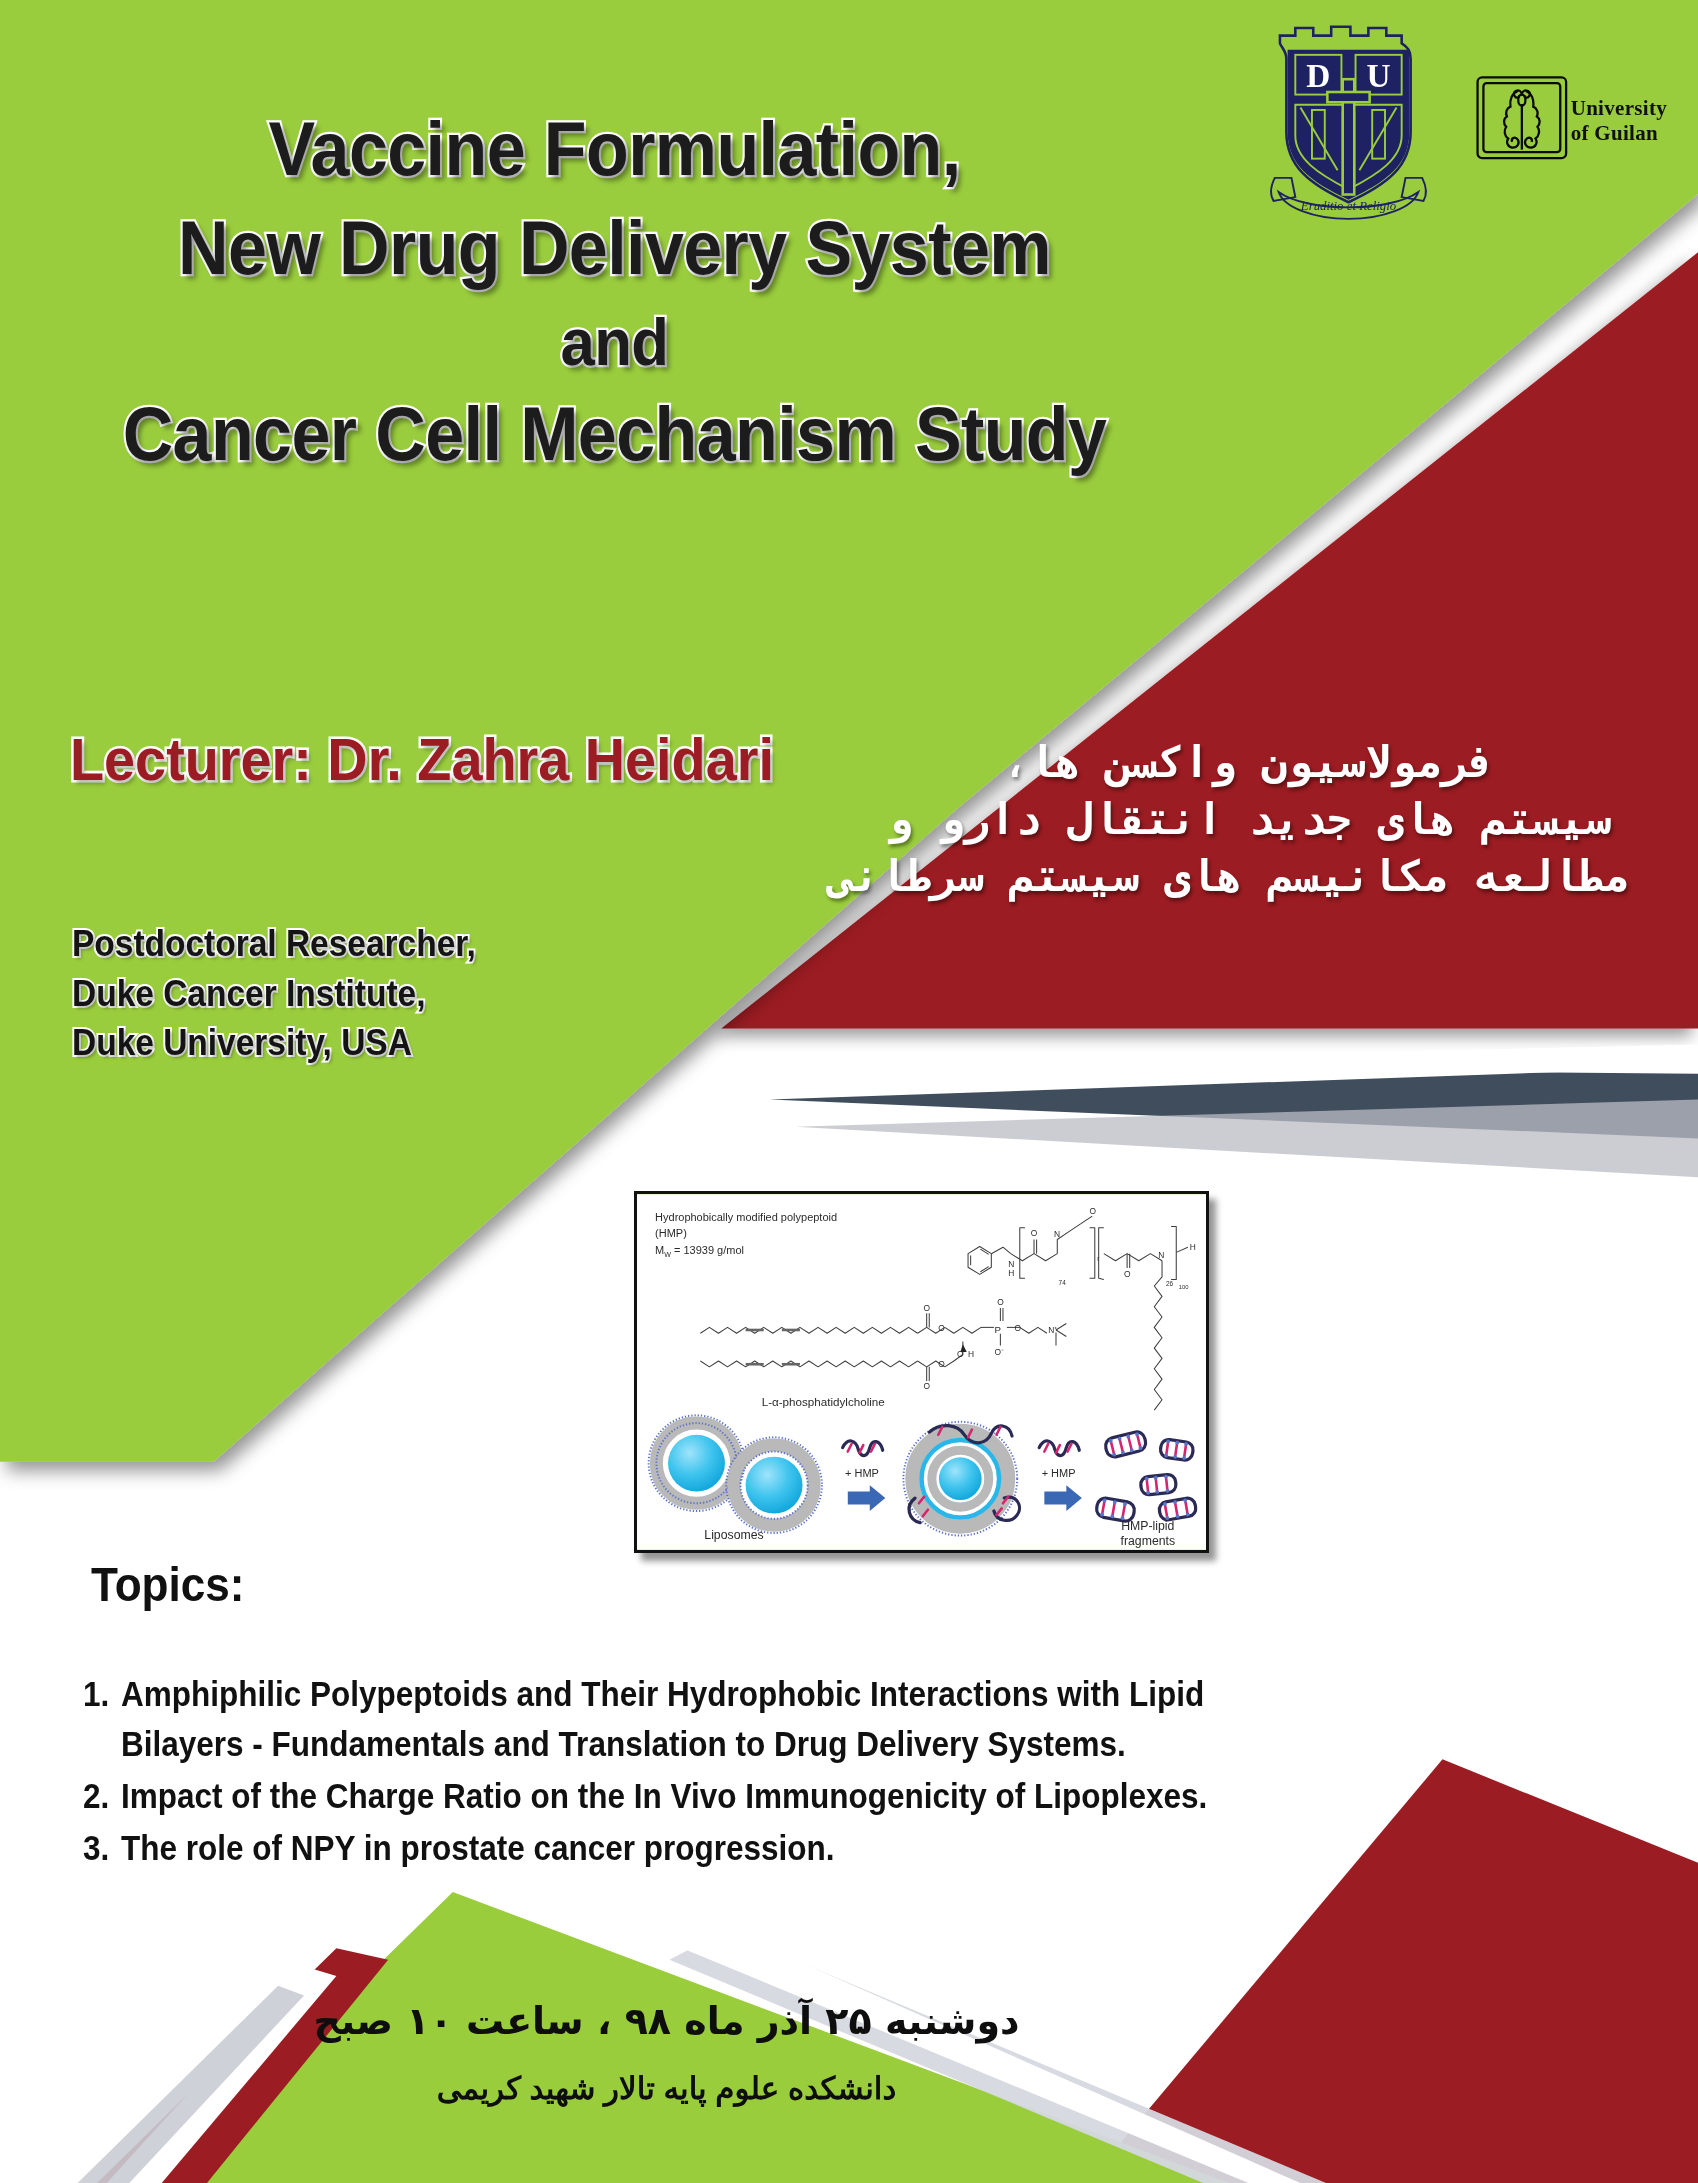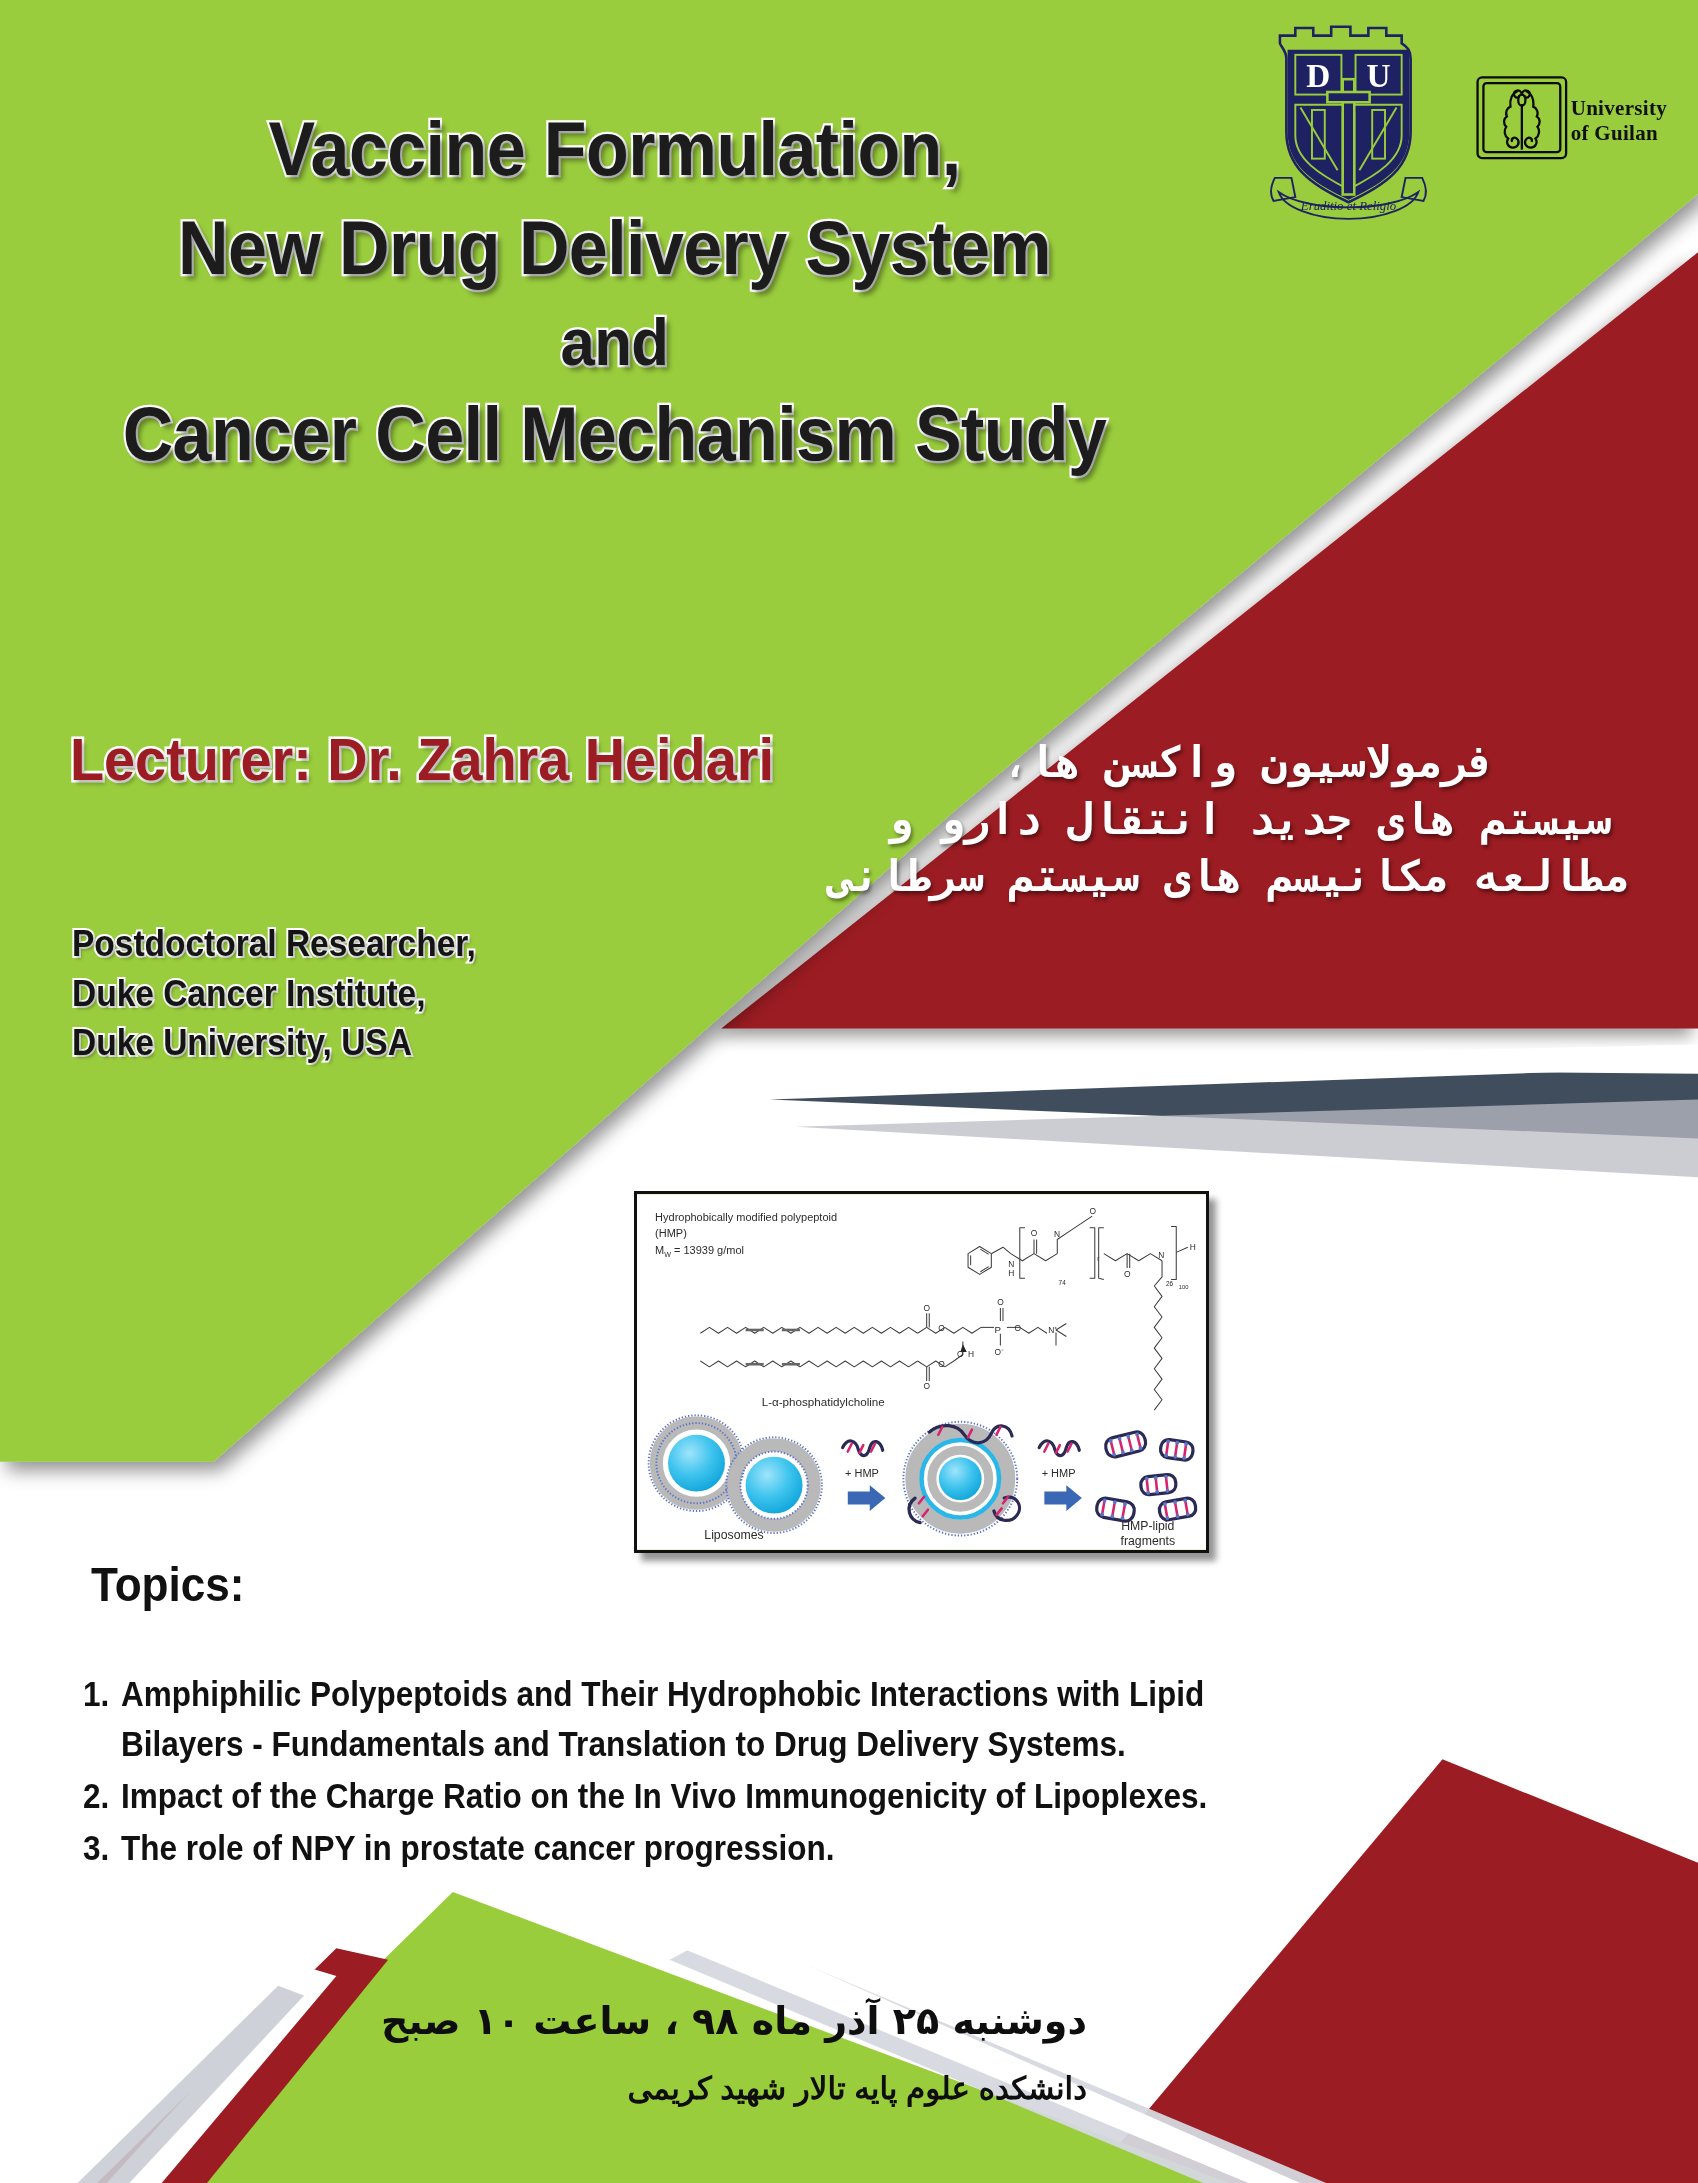--- a/index.html
+++ b/index.html
@@ -165,21 +165,21 @@
   .topic-text{flex:1 1 auto;transform:scaleX(0.9);transform-origin:left center;}
 
   
   #bottom-fa{
     position:absolute;
     left:246px;
     top:1999px;
     width:841px;
     z-index:26;
     direction:rtl;
-    text-align:right;
+    text-align:center;
   }
   #bottom-fa .fa-when{
     font-family:"DejaVu Sans","Liberation Sans",sans-serif;
     font-weight:bold;
     font-size:38px;
     color:#0e0e0e;
     white-space:nowrap;
   }
   #bottom-fa .fa-where{
     font-family:Liberation Sans, sans-serif;

